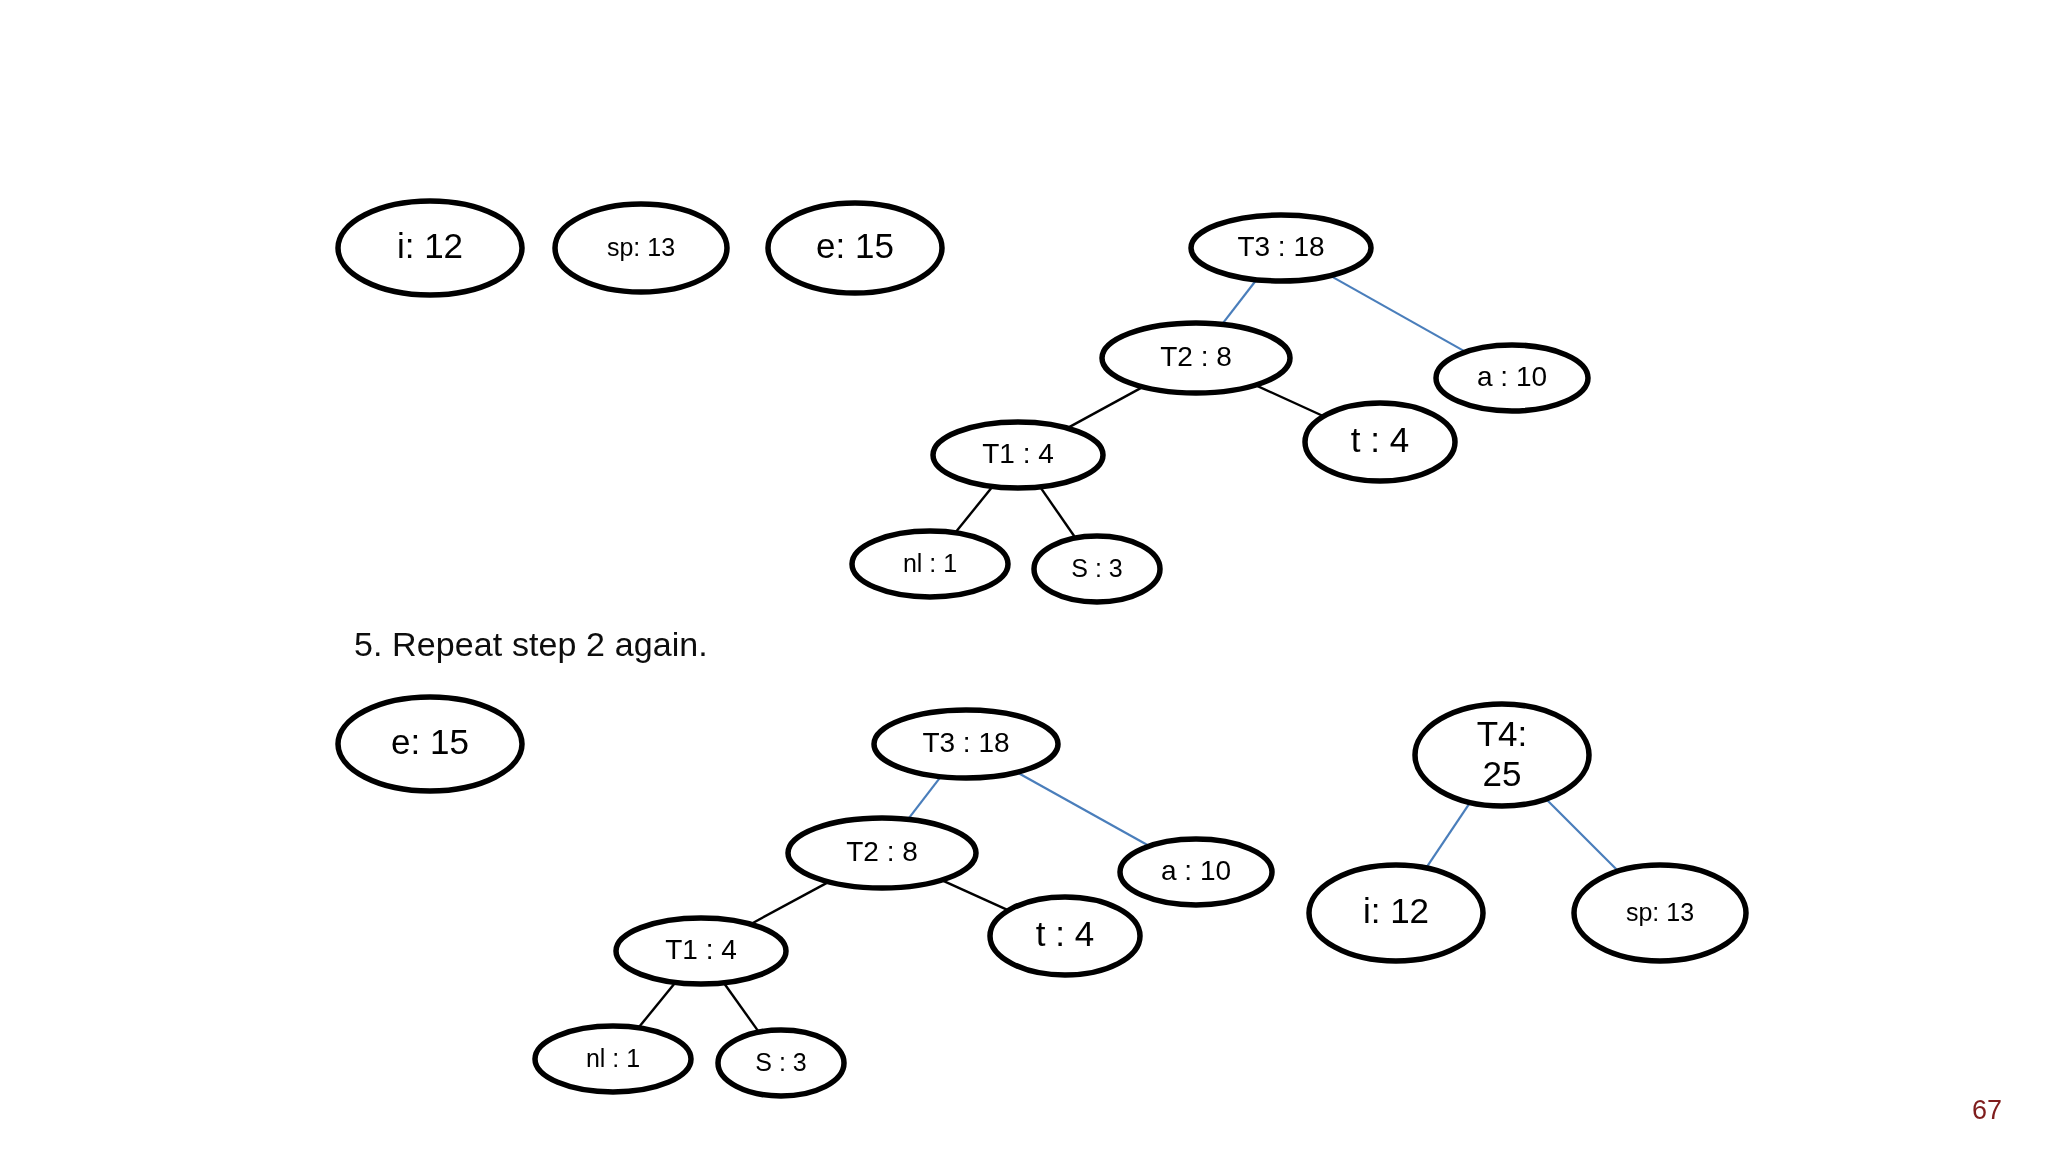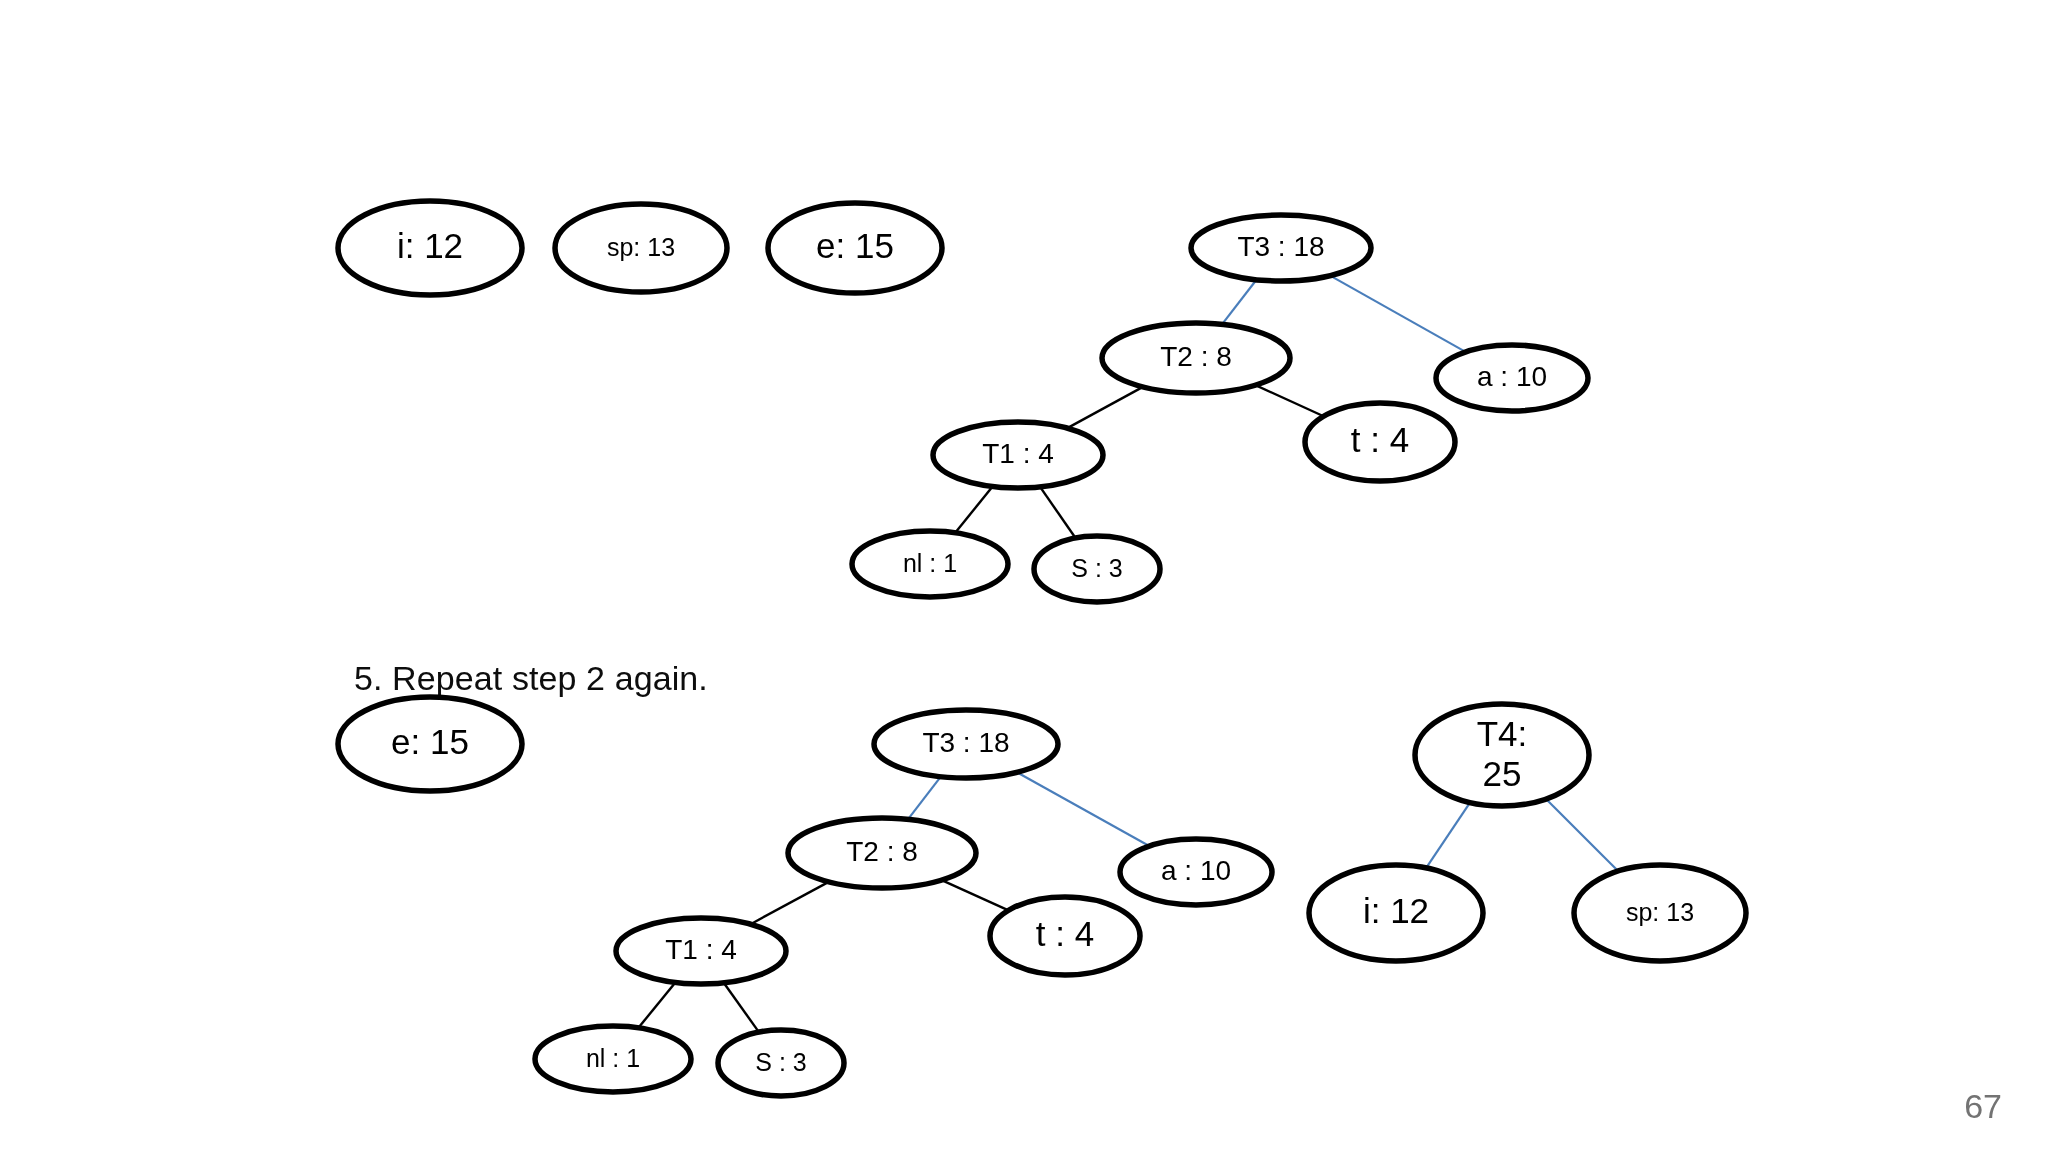--- a/index.html
+++ b/index.html
@@ -23,29 +23,29 @@
   .step-heading {
     position: absolute;
     font-family: "Liberation Sans", sans-serif;
     font-size: 34px;
     font-weight: 400;
     color: #0d0d0d;
     white-space: nowrap;
     letter-spacing: 0.1px;
   }
   #heading-4 { left: 354px; top: 71px; }
-  #heading-5 { left: 354px; top: 659px; text-align: right; }
+  #heading-5 { left: 354px; top: 625px; text-align: right; }
 
   .page-number {
     position: absolute;
     right: 46px;
     bottom: 26px;
     font-family: "Liberation Sans", sans-serif;
-    font-size: 34px;
-    color: #737373;
+    font-size: 27px;
+    color: #7f1d1d;
   }
 
   svg.graph-layer {
     position: absolute;
     left: 0;
     top: 0;
     width: 2048px;
     height: 1152px;
     overflow: visible;
   }

